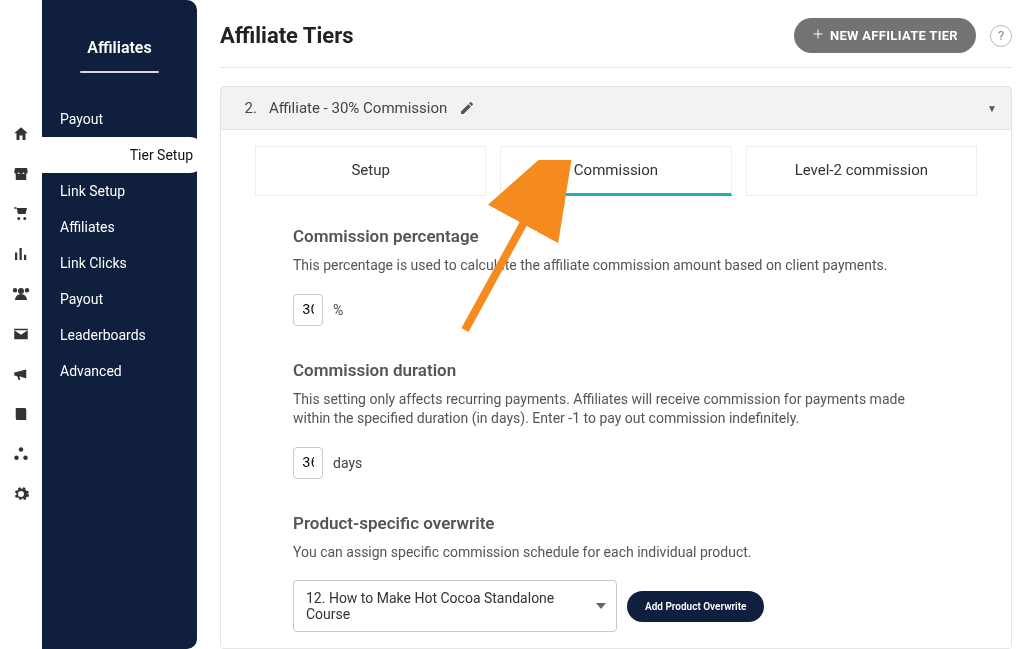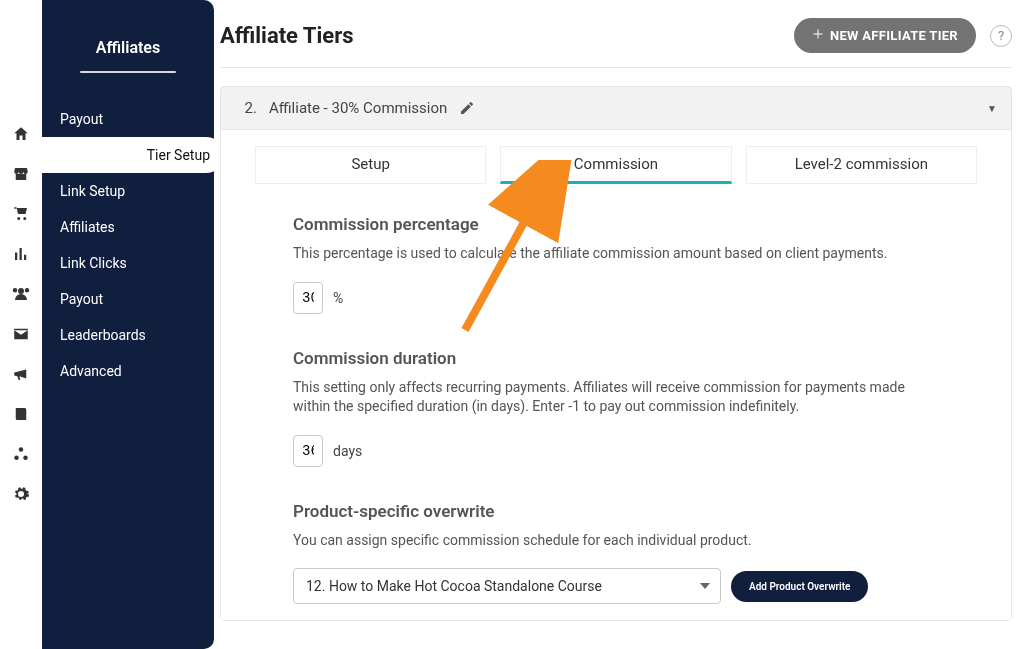--- a/index.html
+++ b/index.html
@@ -7,21 +7,21 @@
 
   .iconrail {
     position: absolute; left: 0; top: 0; width: 42px; height: 649px;
     background: #ffffff; display: flex; flex-direction: column; align-items: center;
     padding-top: 125px; gap: 22px; color: #333;
   }
   .iconrail .ic { width: 18px; height: 18px; display:flex; align-items:center; justify-content:center; }
   .iconrail svg { width: 18px; height: 18px; fill: #333; }
 
   .subnav {
-    position: absolute; left: 42px; top: 0; width: 172px; height: 649px;
+    position: absolute; left: 42px; top: 0; width: 155px; height: 649px;
     background: #0f1f3d; color: #fff; border-radius: 0 10px 10px 0;
   }
   .subnav-title { font-size: 16px; font-weight: 600; text-align:center; padding: 38px 0 14px; }
   .subnav-hr { height: 2px; background: #d8d8d8; margin: 0 38px 28px; border-radius: 2px; }
   .subnav-items { display:flex; flex-direction:column; }
   .subnav-item {
     font-size: 14px; padding: 10px 14px 10px 18px; color: #fff;
     border-radius: 0 20px 20px 0; margin-right: -10px;
   }
   .subnav-item.active { background: #ffffff; color: #111; text-align: right; }
@@ -52,37 +52,37 @@
     display:flex; align-items:center; padding: 12px 14px; font-size: 15px; color:#444;
   }
   .acc-num { width: 22px; text-align:right; margin-right: 12px; }
   .acc-pencil { width: 16px; height: 16px; margin-left: 12px; }
   .acc-pencil svg { width:16px; height:16px; fill:#555; }
   .acc-caret { margin-left:auto; font-size:10px; color:#555; }
   .acc-body { background:#fff; border-top: 1px solid #e5e5e5; padding: 12px 34px 8px; }
 
   .tabs { display:flex; gap: 14px; margin: 4px 0 30px; }
   .tab {
-    flex: 1; border: 1px solid #eee; background:#fff; padding: 8px 0;
+    flex: 1; border: 1px solid #eee; background:#fff; padding: 14px 0;
     text-align:center; font-size: 15px; color:#333;
   }
   .tab.active { border-bottom: 3px solid #19b0b7; }
 
   .section { margin: 0 38px 34px; }
   .sec-title { font-size: 17px; font-weight: 600; color:#555; margin-bottom: 10px; }
   .sec-desc  { font-size: 14px; color:#555; line-height: 1.4; margin-bottom: 18px; }
   .inline-row { display:flex; align-items:center; gap: 10px; }
   .num-input {
     width: 30px; padding: 7px 8px; border: 1px solid #c9c9c9; border-radius: 4px;
     font-size: 14px; text-align:left;font-family:Liberation Mono, monospace;
   }
   .unit { font-size: 14px; color:#444; }
 
   .select {
-    width: 428px; border: 1px solid #c9c9c9; border-radius: 4px; padding: 9px 32px 9px 12px;
+    width: 324px; border: 1px solid #c9c9c9; border-radius: 4px; padding: 9px 32px 9px 12px;
     font-size: 14px; color:#333; background:#fff; position: relative;
   }
   .select::after {
     content: ""; position:absolute; right: 10px; top: 50%; transform: translateY(-50%);
     border-left:5px solid transparent; border-right:5px solid transparent; border-top:6px solid #666;
   }
   .dark-btn {
     background:#0f1f3d; color:#fff; border:none; border-radius: 999px;
     padding: 10px 18px; font-size: 10px; font-weight: 600;
   }

